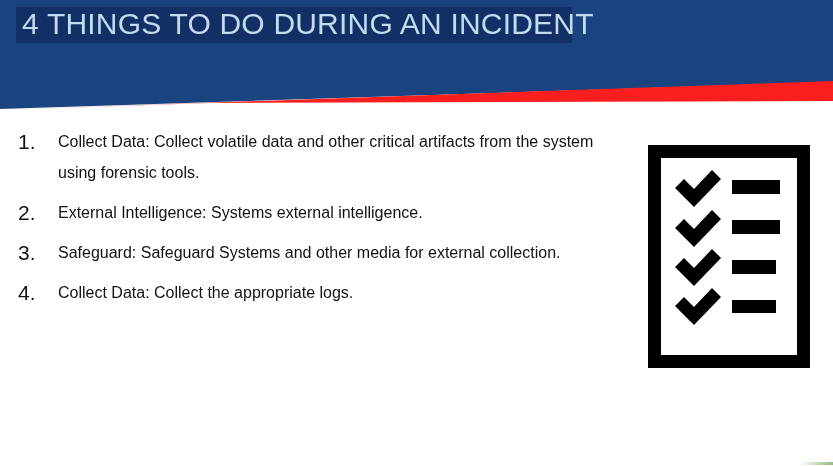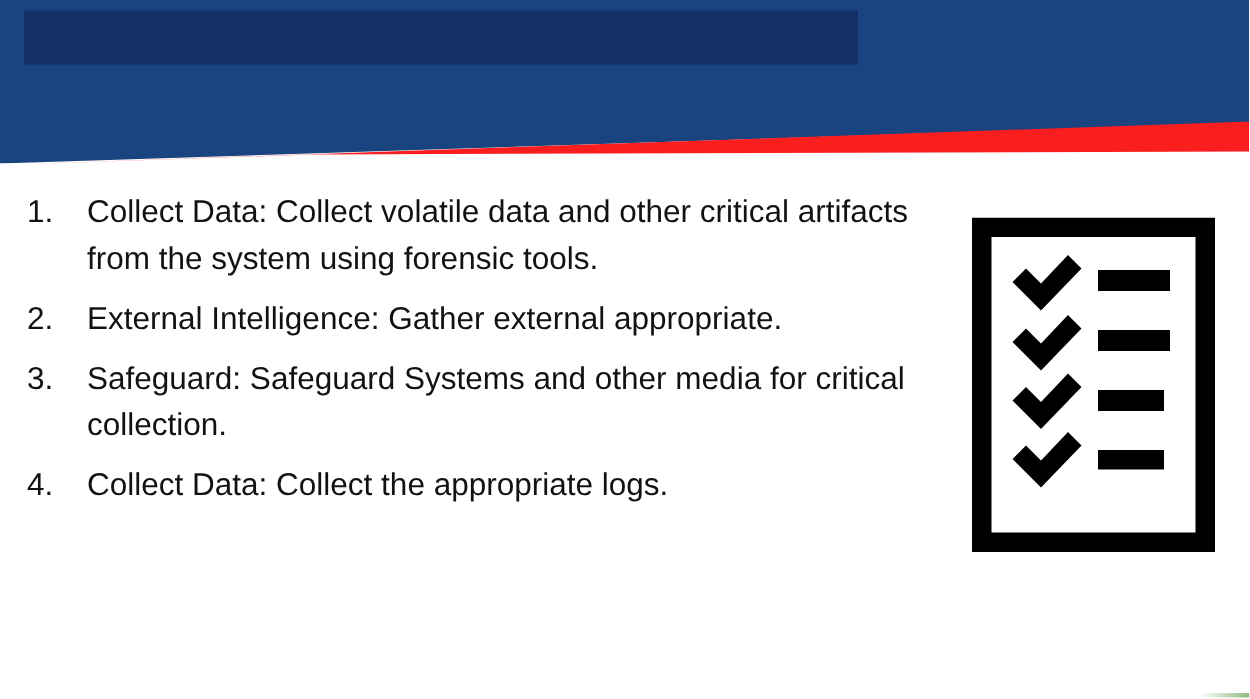--- a/index.html
+++ b/index.html
@@ -85,21 +85,21 @@
     flex: 0 0 58px;
     text-align: left;
     padding-left: 18px;
     box-sizing: border-box;
     font-size: 21px;
     line-height: 31px;
     color: #121212;
   }
   .item-text {
     flex: 1 1 auto;
-    font-size: 21px;
+    font-size: 16px;
     line-height: 31px;
     color: #121212;
     padding-right: 12px;
   }
 
   
   .checklist-icon {
     position: absolute;
     left: 648px;
     top: 145px;
@@ -124,37 +124,38 @@
 </style>
 </head>
 <body>
 
 <div id="slide">
 
   <div class="header-band">
     <div class="header-blue"></div>
     <div class="header-red"></div>
     <div class="title-selection"></div>
+    <h1 class="title-text">4 THINGS TO DO DURING AN INCIDENT</h1>
   </div>
 
   <div class="body-list">
 
     <div class="list-item">
       <div class="item-number">1.</div>
       <div class="item-text">Collect Data: Collect volatile data and other critical artifacts from the system using forensic tools.</div>
     </div>
 
     <div class="list-item">
       <div class="item-number">2.</div>
-      <div class="item-text">External Intelligence: Gather external appropriate.</div>
+      <div class="item-text">External Intelligence: Systems external intelligence.</div>
     </div>
 
     <div class="list-item">
       <div class="item-number">3.</div>
-      <div class="item-text">Safeguard: Safeguard Systems and other media for critical collection.</div>
+      <div class="item-text">Safeguard: Safeguard Systems and other media for external collection.</div>
     </div>
 
     <div class="list-item">
       <div class="item-number">4.</div>
       <div class="item-text">Collect Data: Collect the appropriate logs.</div>
     </div>
 
   </div>
 
   <div class="checklist-icon">

